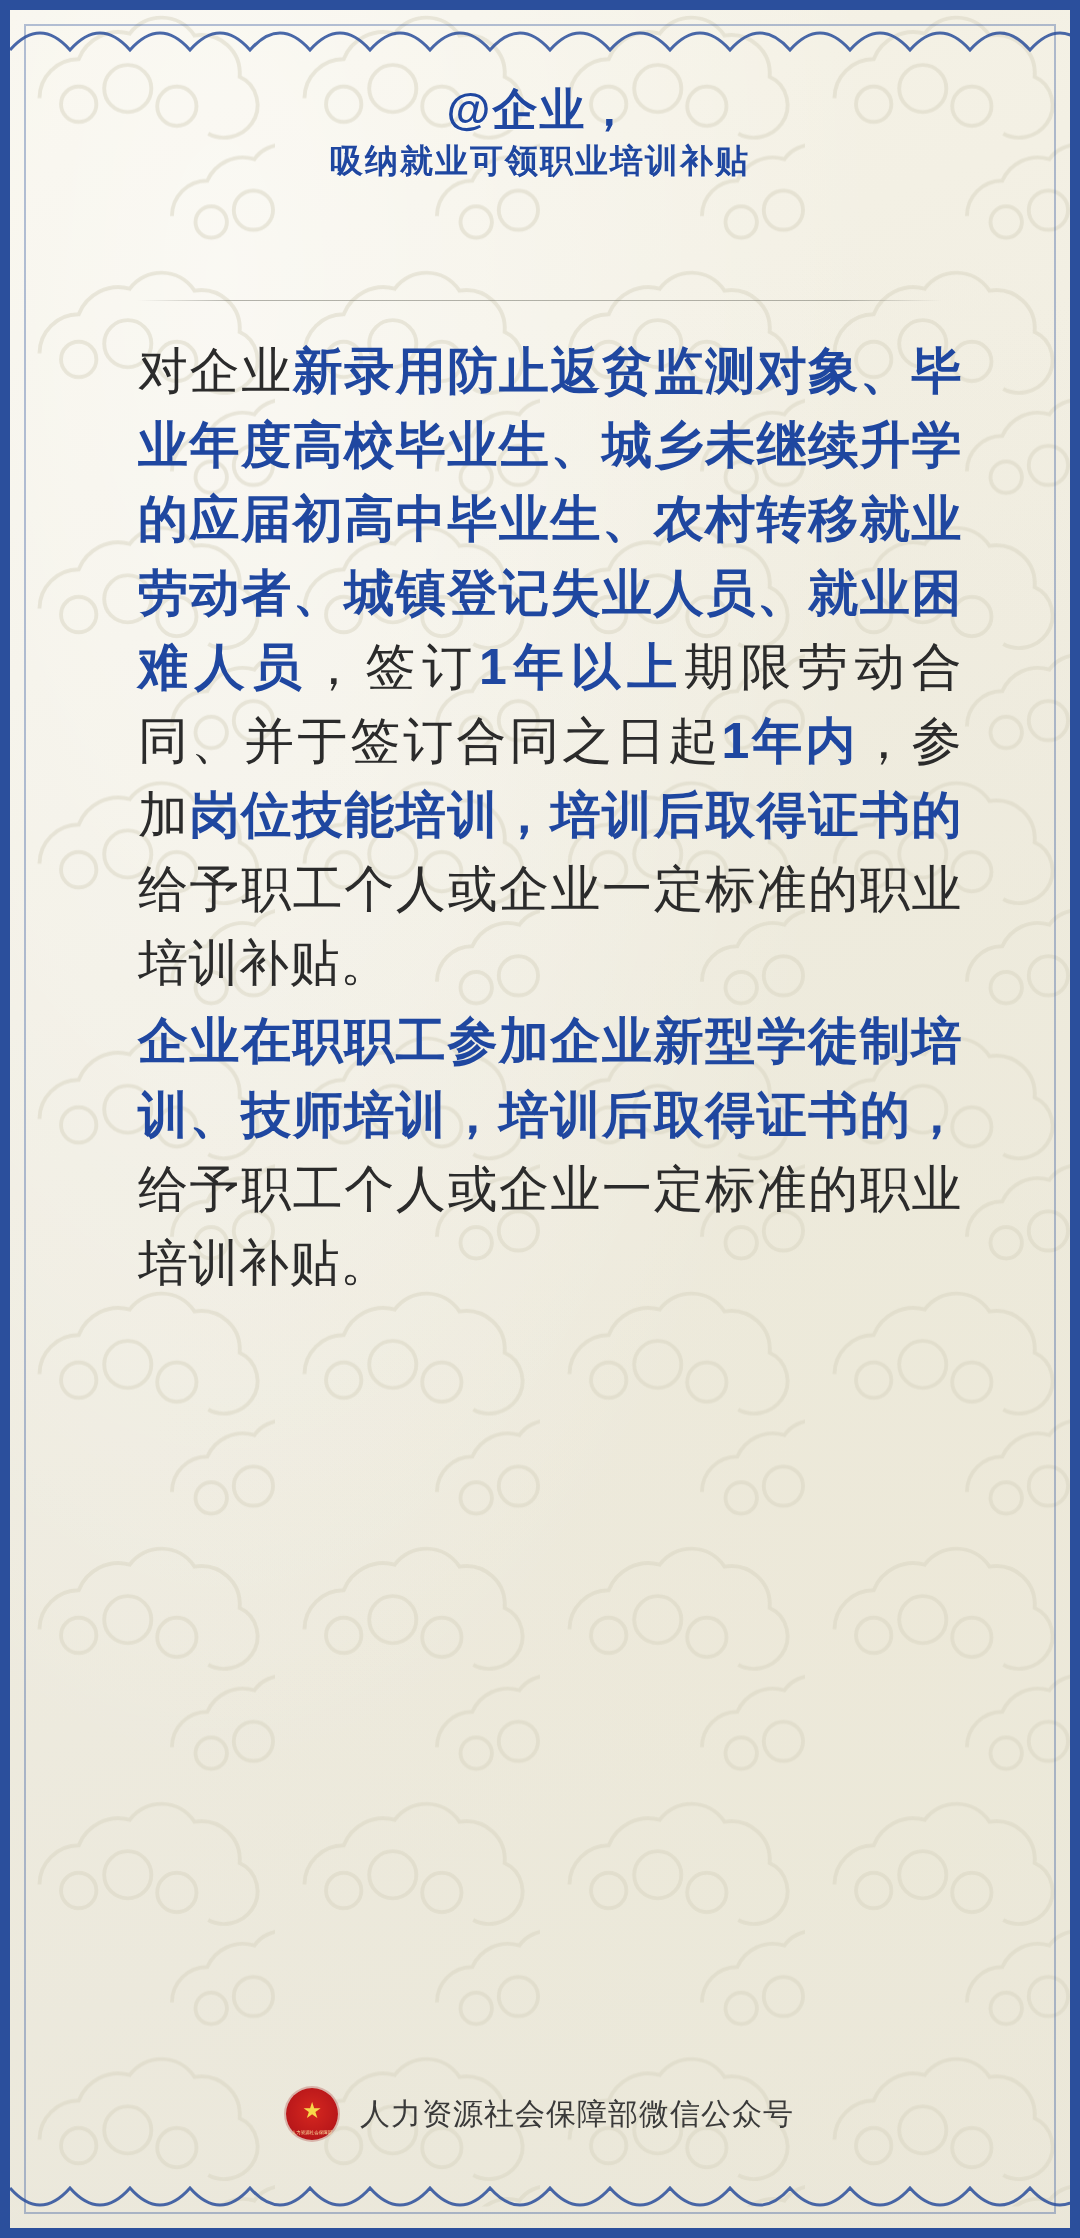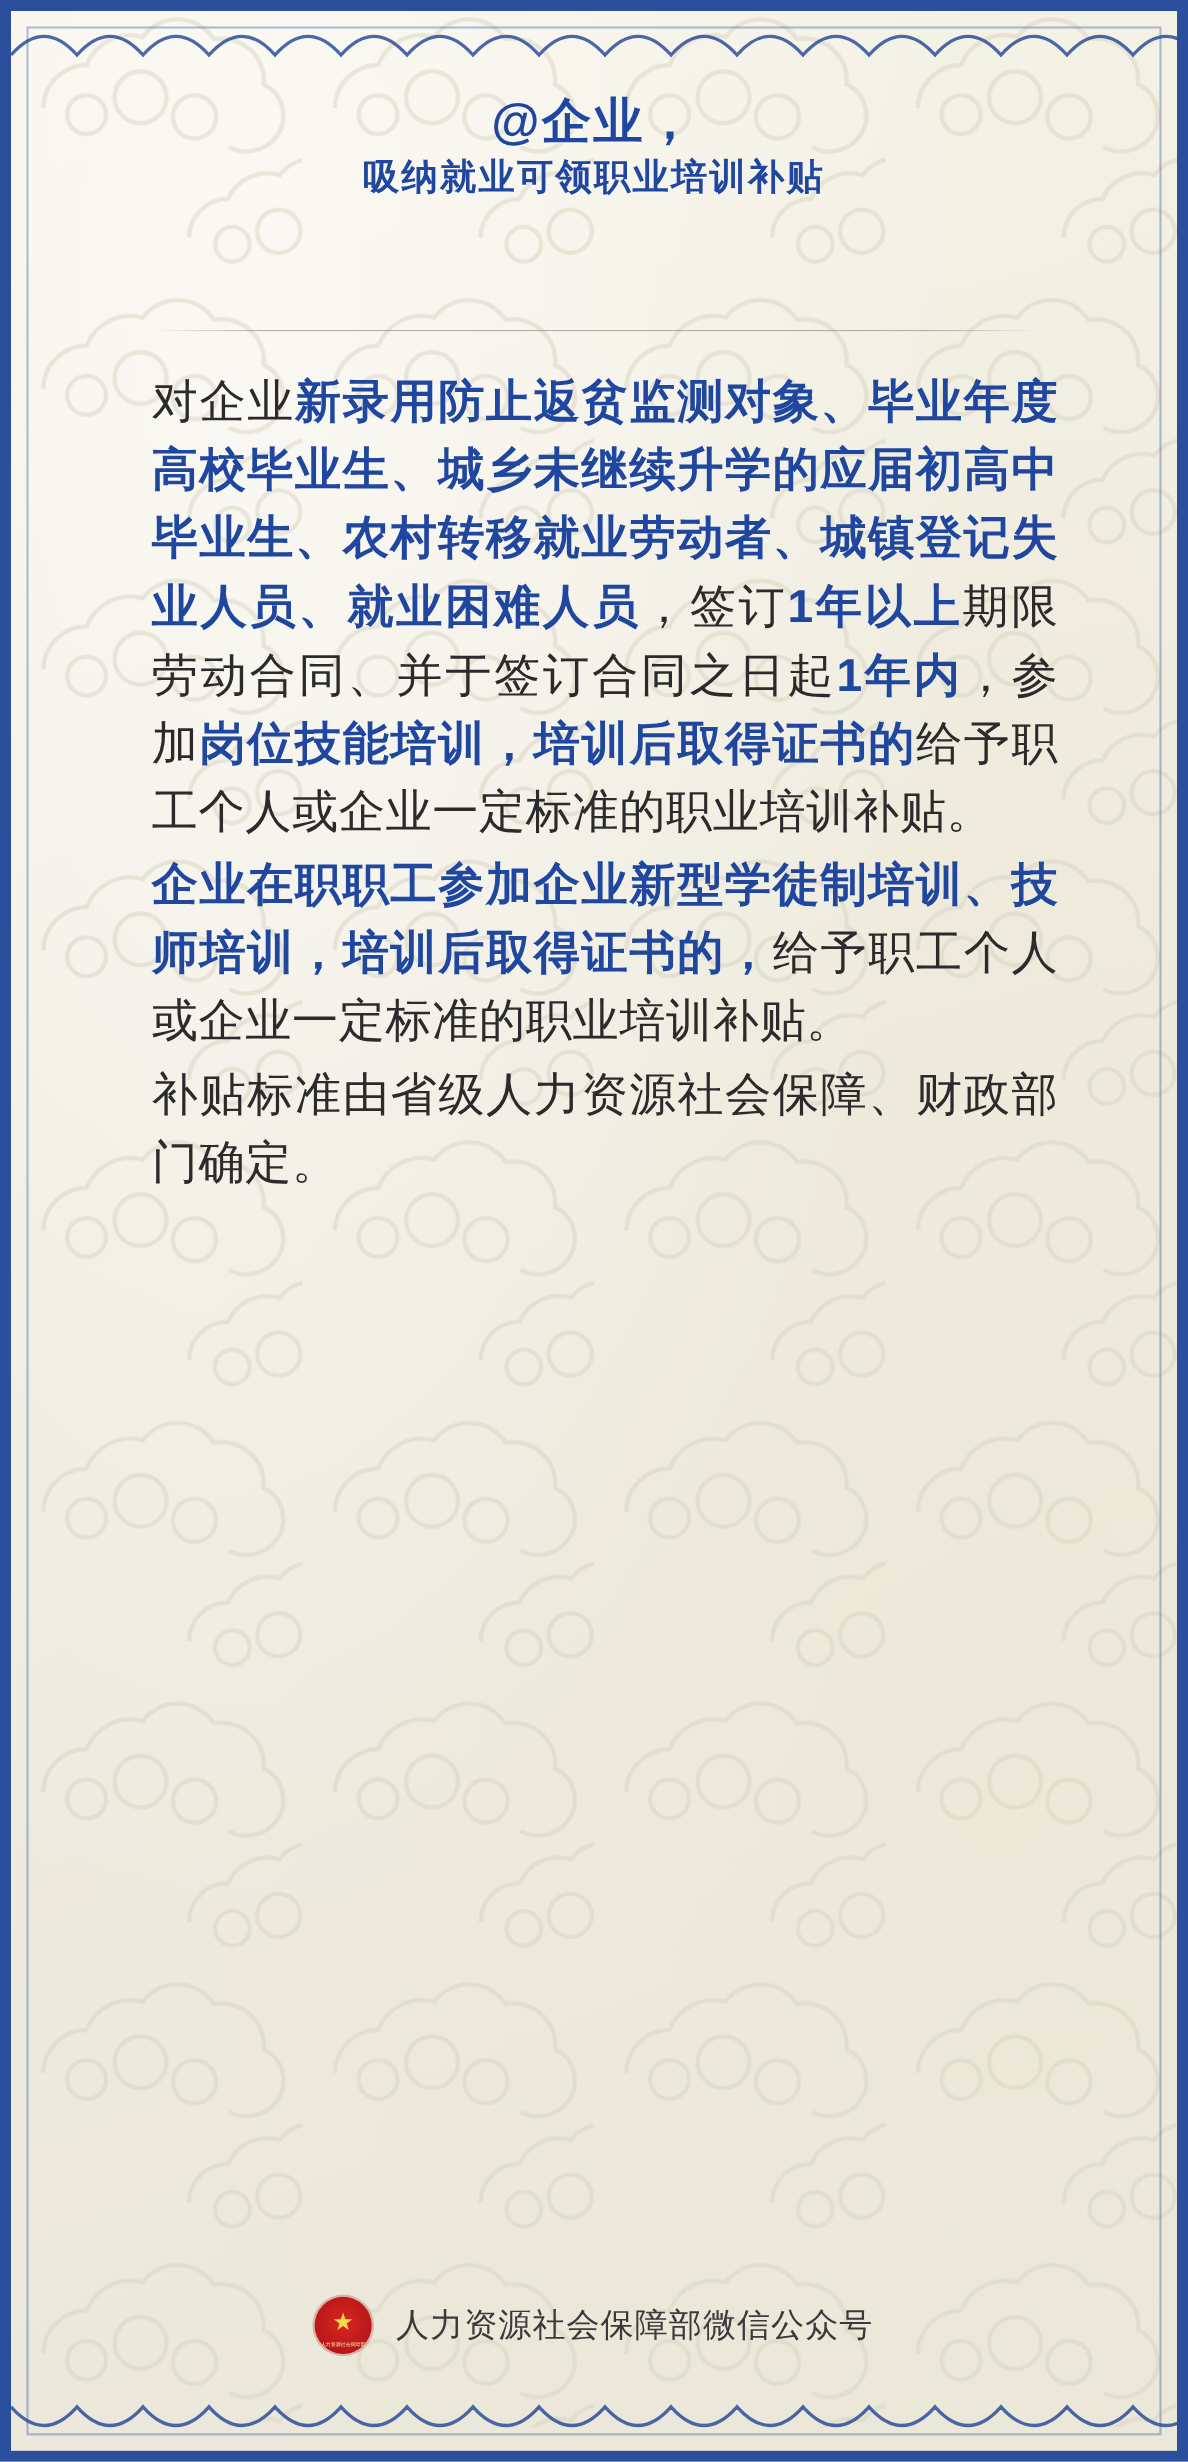--- a/index.html
+++ b/index.html
@@ -82,21 +82,21 @@
   }
 
   .body-block {
     position: absolute;
     top: 324px;
     left: 128px;
     width: 824px;
   }
 
   .para {
-    font-size: 42px;
+    font-size: 50px;
     line-height: 1.48;
     color: #2b2b2b;
     text-align: justify;
     text-justify: inter-ideograph;
     letter-spacing: 0.5px;
     margin: 0 0 4px 0;
   }
   .para b {
     color: #1f47a0;
     font-weight: bold;
@@ -183,21 +183,20 @@
   <div class="title-block">
     <div class="title-line l1">@企业，</div>
     <div class="title-line l2">吸纳就业可领职业培训补贴</div>
   </div>
 
   <div class="divider"></div>
 
   <div class="body-block">
     <p class="para"><span>对企业</span><b>新录用防止返贫监测对象、毕业年度高校毕业生、城乡未继续升学的应届初高中毕业生、农村转移就业劳动者、城镇登记失业人员、就业困难人员</b><span>，签订</span><b>1年以上</b><span>期限劳动合同、并于签订合同之日起</span><b>1年内</b><span>，参加</span><b>岗位技能培训，培训后取得证书的</b><span>给予职工个人或企业一定标准的职业培训补贴。</span></p>
     <p class="para"><b>企业在职职工参加企业新型学徒制培训、技师培训，培训后取得证书的，</b><span>给予职工个人或企业一定标准的职业培训补贴。</span></p>
-    <p class="para"><span>补贴标准由省级人力资源社会保障、财政部门确定。</span></p>
   </div>
 
   <div class="footer">
     <div class="emblem">
       <span class="star">★</span>
       <span class="emblem-text">人力资源社会保障部</span>
     </div>
     <div class="footer-label">人力资源社会保障部微信公众号</div>
   </div>
 

